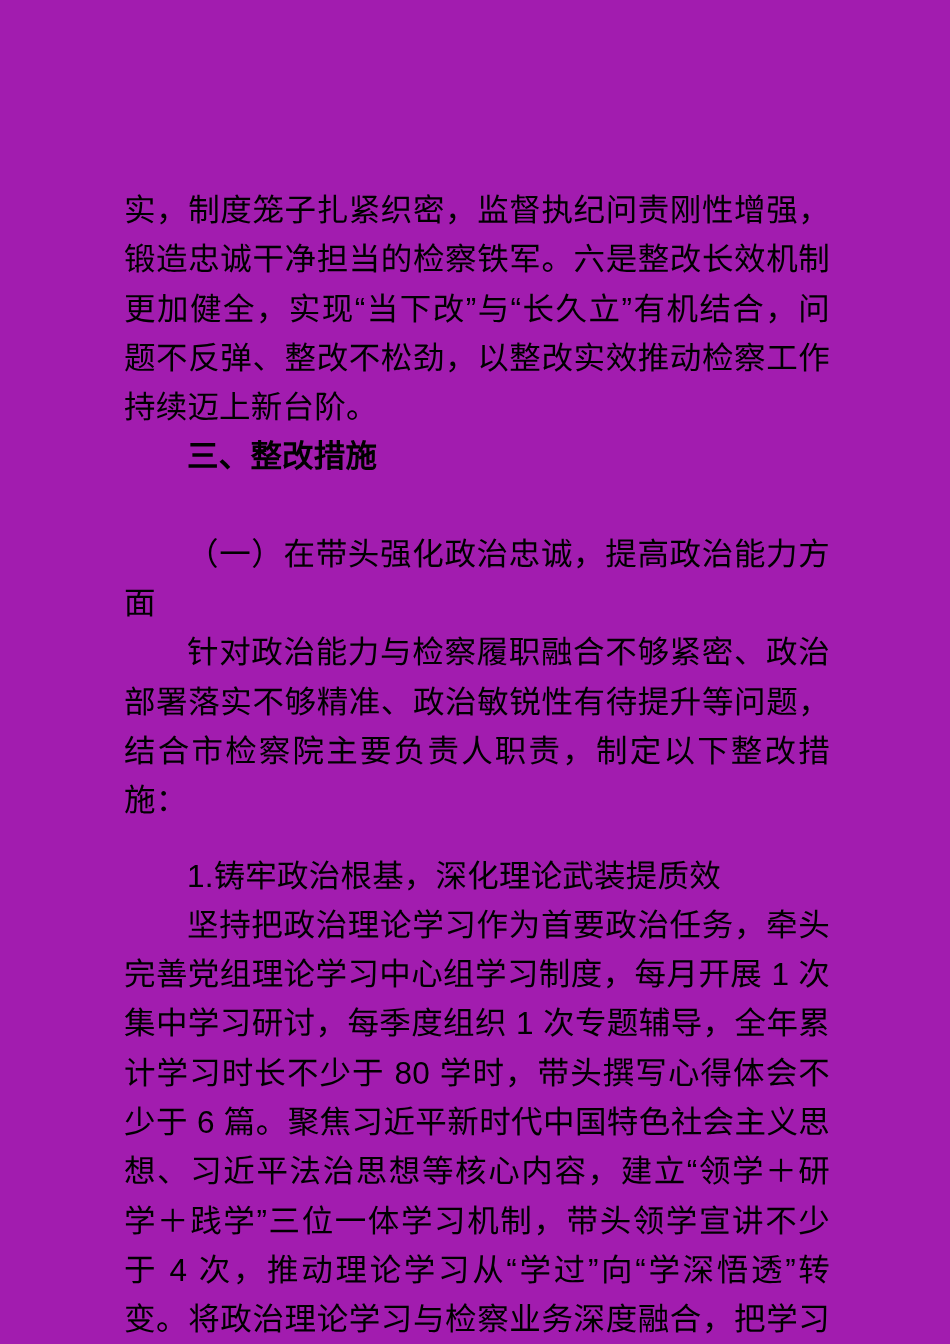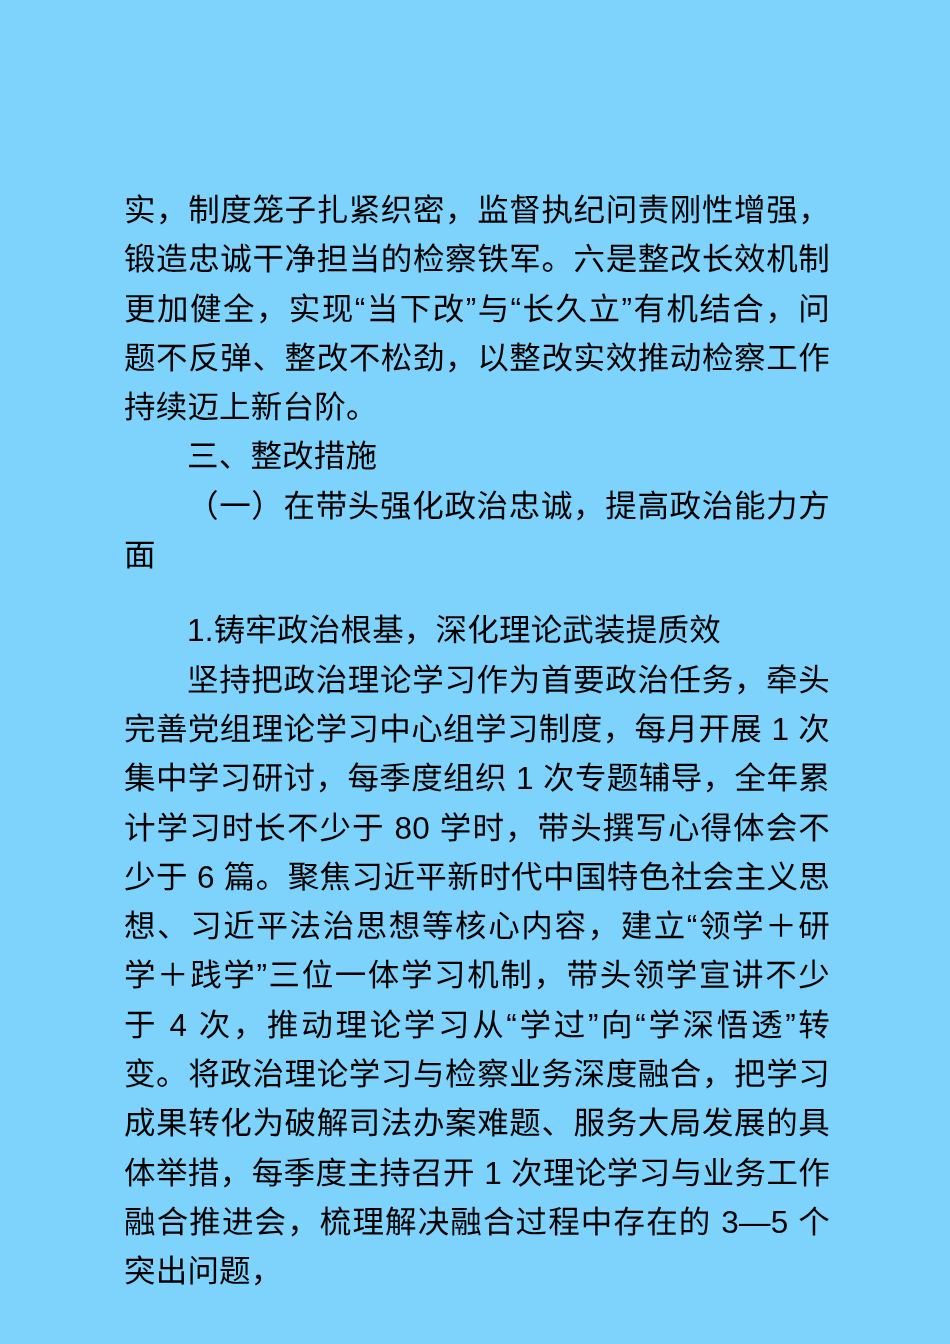--- a/index.html
+++ b/index.html
@@ -13,21 +13,21 @@
     height: 1344px;
     overflow: hidden;
     font-family: "Liberation Sans", "DejaVu Sans", sans-serif;
     color: #000000;
     -webkit-font-smoothing: antialiased;
   }
   .page {
     position: relative;
     width: 950px;
     height: 1344px;
-    background: #7dd3fc;
+    background: #a21caf;
     box-sizing: border-box;
     padding: 186px 120px 0 124px;
   }
   .doc-body {
     width: 706px;
   }
   p.para {
     margin: 0;
     padding: 0;
     font-size: 31.5px;
@@ -39,41 +39,43 @@
     font-weight: 400;
   }
   p.cont {
     text-indent: 0;
   }
   p.indent2 {
     text-indent: 63px;
   }
   p.heading {
     text-indent: 63px;
-    font-weight: 400;
+    font-weight: 700;
   }
   p.subheading {
     text-indent: 63px;
+    margin-top: 48px;
   }
   p.numbered {
     text-indent: 63px;
     margin-top: 26px;
   }
 </style>
 </head>
 <body>
 
 <div class="page">
   <div class="doc-body">
 
     <p class="para cont">实，制度笼子扎紧织密，监督执纪问责刚性增强，锻造忠诚干净担当的检察铁军。六是整改长效机制更加健全，实现“当下改”与“长久立”有机结合，问题不反弹、整改不松劲，以整改实效推动检察工作持续迈上新台阶。</p>
 
     <p class="para heading">三、整改措施</p>
 
     <p class="para subheading">（一）在带头强化政治忠诚，提高政治能力方面</p>
 
+    <p class="para indent2">针对政治能力与检察履职融合不够紧密、政治部署落实不够精准、政治敏锐性有待提升等问题，结合市检察院主要负责人职责，制定以下整改措施：</p>
 
     <p class="para numbered">1.铸牢政治根基，深化理论武装提质效</p>
 
     <p class="para indent2">坚持把政治理论学习作为首要政治任务，牵头完善党组理论学习中心组学习制度，每月开展 1 次集中学习研讨，每季度组织 1 次专题辅导，全年累计学习时长不少于 80 学时，带头撰写心得体会不少于 6 篇。聚焦习近平新时代中国特色社会主义思想、习近平法治思想等核心内容，建立“领学＋研学＋践学”三位一体学习机制，带头领学宣讲不少于 4 次，推动理论学习从“学过”向“学深悟透”转变。将政治理论学习与检察业务深度融合，把学习成果转化为破解司法办案难题、服务大局发展的具体举措，每季度主持召开 1 次理论学习与业务工作融合推进会，梳理解决融合过程中存在的 3—5 个突出问题，</p>
 
   </div>
 </div>
 
 </body></html>

